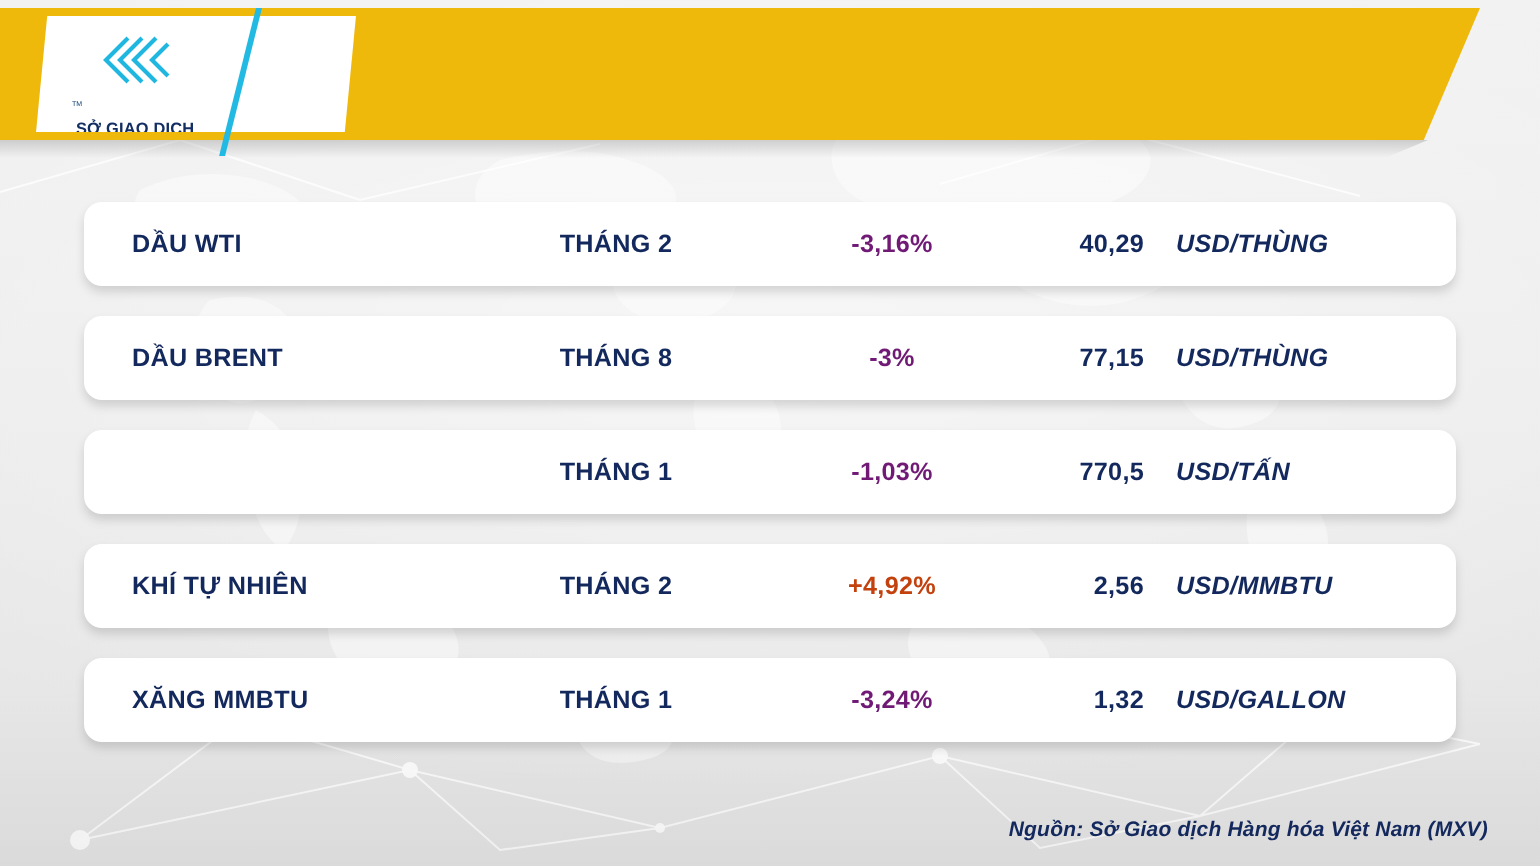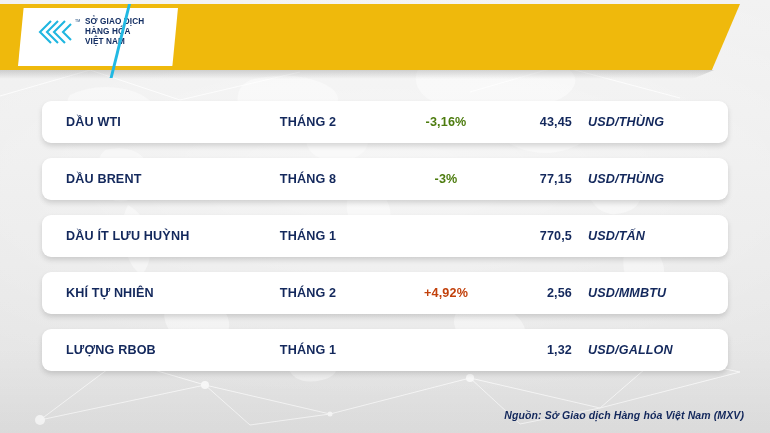--- a/index.html
+++ b/index.html
@@ -86,20 +86,21 @@
     clip-path: polygon(3.5% 0, 100% 0, 96.5% 100%, 0 100%);
     box-shadow: 0 3px 5px rgba(0,0,0,0.18);
   }
   .logo-inner {
     position: absolute;
     left: 20px;
     top: 9px;
     display: flex;
     align-items: center;
     gap: 5px;
+    flex-direction: column;
   }
   .logo-mark { display: block; }
   .logo-tm {
     font-size: 3.5px;
     color: #0e3d73;
     line-height: 1;
     align-self: flex-start;
     margin-top: 3px;
     margin-left: -2px;
   }
@@ -163,21 +164,21 @@
   }
   .row:last-child { margin-bottom: 0; }
 
   .c-name   { position: absolute; left: 24px; }
   .c-month  { position: absolute; left: 206px; width: 120px; text-align: center; }
   .c-change { position: absolute; left: 318px; width: 172px; text-align: center; }
   .c-price  { position: absolute; left: 440px; width: 90px; text-align: right; }
   .c-unit   { position: absolute; left: 546px; font-style: italic; }
 
   .up   { color: #c2410c; }
-  .down { color: #4d7c0f; }
+  .down { color: #701a75; }
 
   
   .source {
     position: absolute;
     right: 26px;
     bottom: 12px;
     color: #13285c;
     font-weight: 700;
     font-style: italic;
     font-size: 10.5px;
@@ -258,50 +259,51 @@
     <div class="title-block">
     </div>
   </div>
 
   <div class="rows">
 
     <div class="row">
       <span class="c-name">DẦU WTI</span>
       <span class="c-month">THÁNG 2</span>
       <span class="c-change down">-3,16%</span>
-      <span class="c-price">43,45</span>
+      <span class="c-price">40,29</span>
       <span class="c-unit">USD/THÙNG</span>
     </div>
 
     <div class="row">
       <span class="c-name">DẦU BRENT</span>
       <span class="c-month">THÁNG 8</span>
       <span class="c-change down">-3%</span>
       <span class="c-price">77,15</span>
       <span class="c-unit">USD/THÙNG</span>
     </div>
 
     <div class="row">
-      <span class="c-name">DẦU ÍT LƯU HUỲNH</span>
       <span class="c-month">THÁNG 1</span>
+      <span class="c-change down">-1,03%</span>
       <span class="c-price">770,5</span>
       <span class="c-unit">USD/TẤN</span>
     </div>
 
     <div class="row">
       <span class="c-name">KHÍ TỰ NHIÊN</span>
       <span class="c-month">THÁNG 2</span>
       <span class="c-change up">+4,92%</span>
       <span class="c-price">2,56</span>
       <span class="c-unit">USD/MMBTU</span>
     </div>
 
     <div class="row">
-      <span class="c-name">LƯỢNG RBOB</span>
+      <span class="c-name">XĂNG MMBTU</span>
       <span class="c-month">THÁNG 1</span>
+      <span class="c-change down">-3,24%</span>
       <span class="c-price">1,32</span>
       <span class="c-unit">USD/GALLON</span>
     </div>
 
   </div>
 
   <div class="source">Nguồn: Sở Giao dịch Hàng hóa Việt Nam (MXV)</div>
 
 </div>
 

